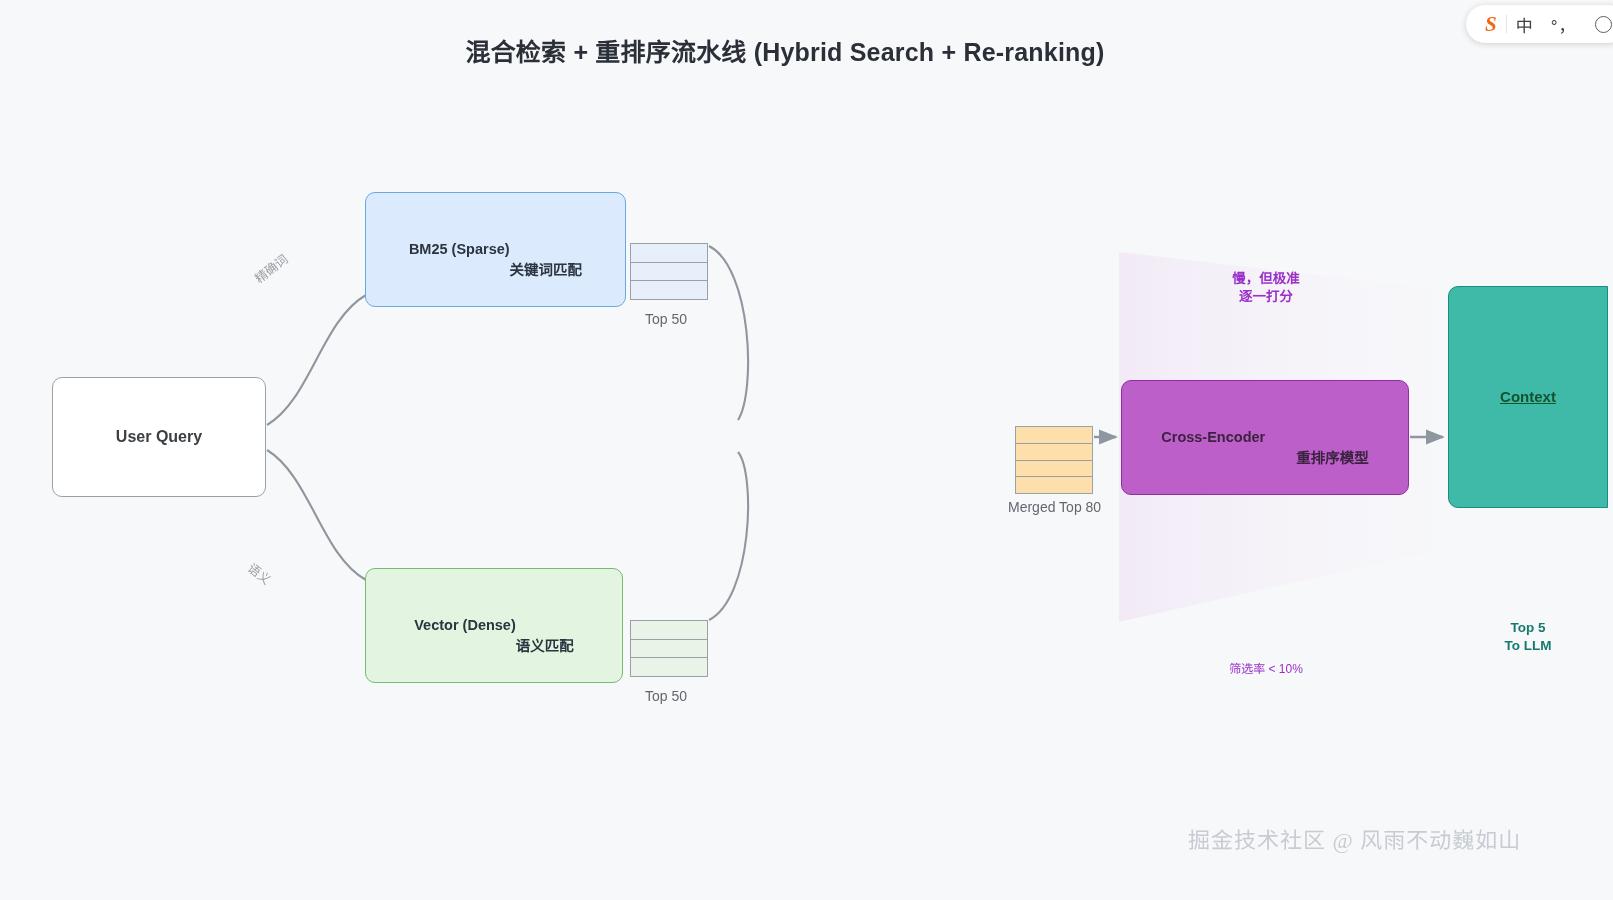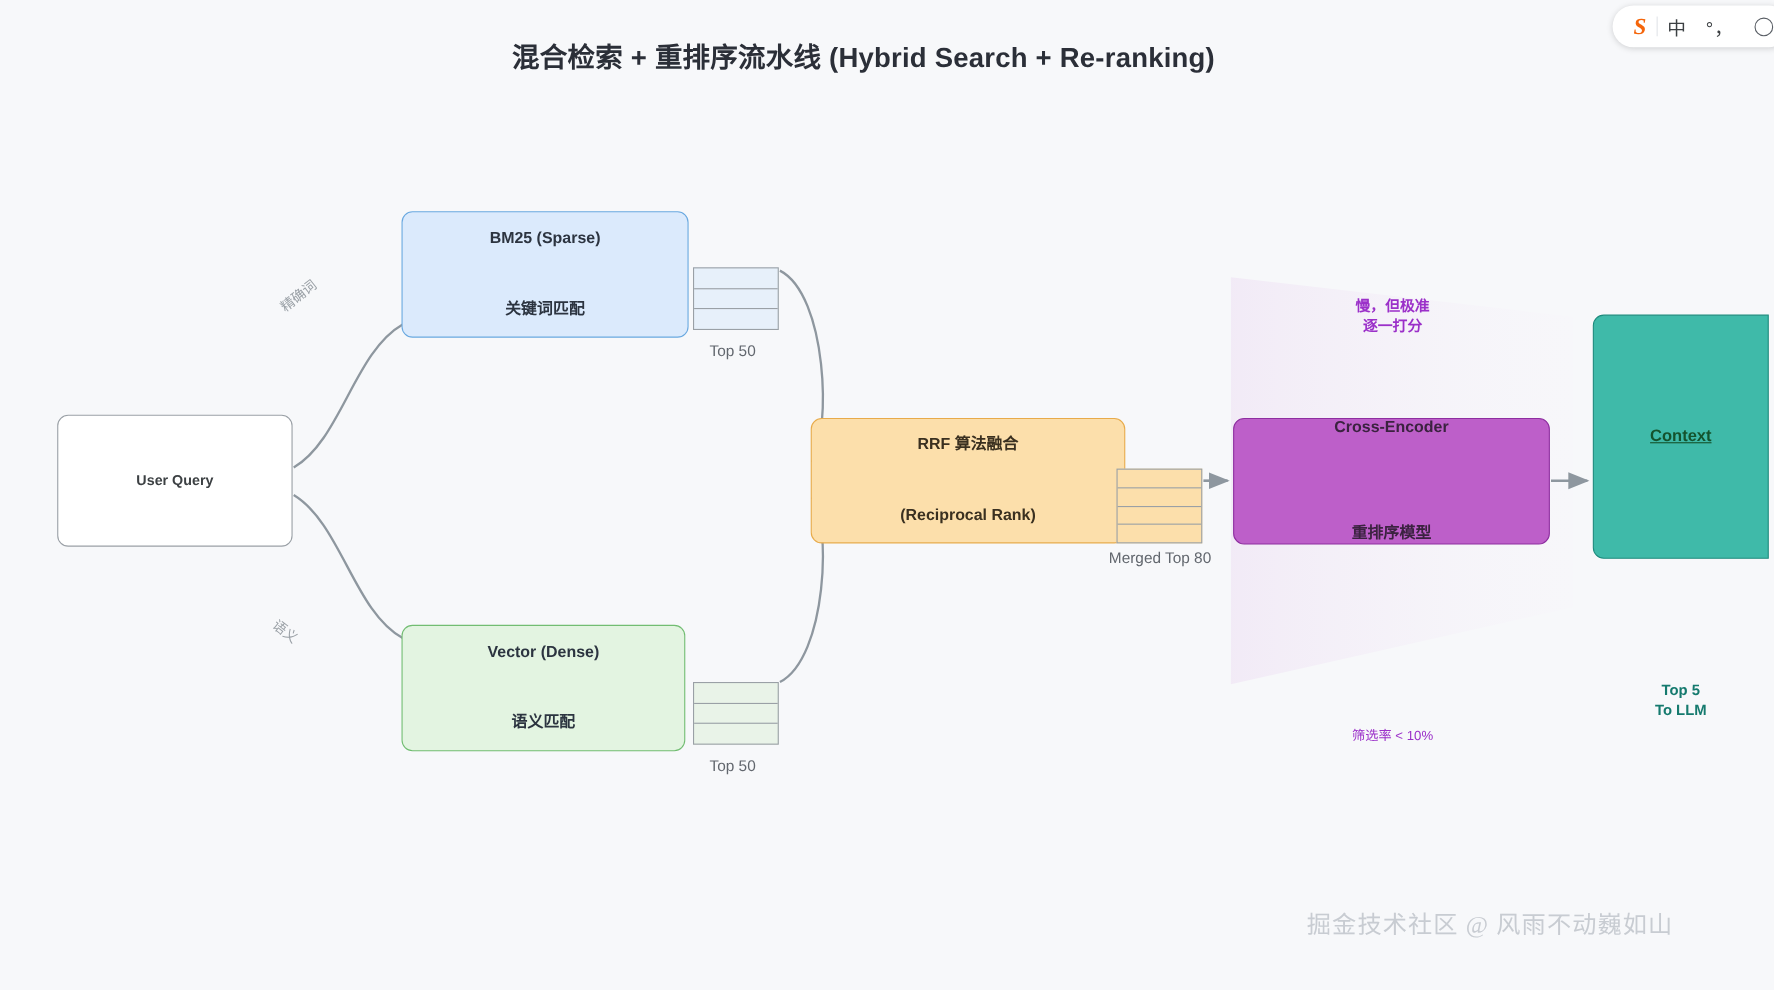--- a/index.html
+++ b/index.html
@@ -43,37 +43,38 @@
     width: 1613px;
     height: 900px;
     pointer-events: none;
   }
 
   
   .node {
     position: absolute;
     box-sizing: border-box;
     display: flex;
-    flex-direction: column;
+    flex-direction: row;
+    align-items: center;
     justify-content: center;
     border-radius: 10px;
     font-size: 14.5px;
     font-weight: bold;
     line-height: 1.45;
     text-align: center;
     color: #33363f;
   }
   .node .l2 { font-weight: bold; margin-top: 43px; }
 
   .node-userquery {
     left: 52px;  top: 377px;  width: 214px; height: 120px;
     background: #ffffff;
     border: 1.6px solid #9aa0a6;
     color: #3c4043;
-    font-size: 13px;
+    font-size: 16px;
   }
 
   .node-bm25 {
     left: 365px; top: 192px; width: 261px; height: 115px;
     background: #dbeafc;
     border: 1.6px solid #6aa9e0;
     color: #2c3440;
   }
 
   .node-vector {
@@ -279,24 +280,20 @@
   <div class="node node-bm25">
     <span>BM25 (Sparse)</span>
     <span class="l2">关键词匹配</span>
   </div>
 
   <div class="node node-vector">
     <span>Vector (Dense)</span>
     <span class="l2">语义匹配</span>
   </div>
 
-  <div class="node node-rrf">
-    <span>RRF 算法融合</span>
-    <span class="l2">(Reciprocal Rank)</span>
-  </div>
 
   <div class="node node-cross">
     <span>Cross-Encoder</span>
     <span class="l2">重排序模型</span>
   </div>
 
   <div class="node node-context">
     <span>Context</span>
   </div>
 

